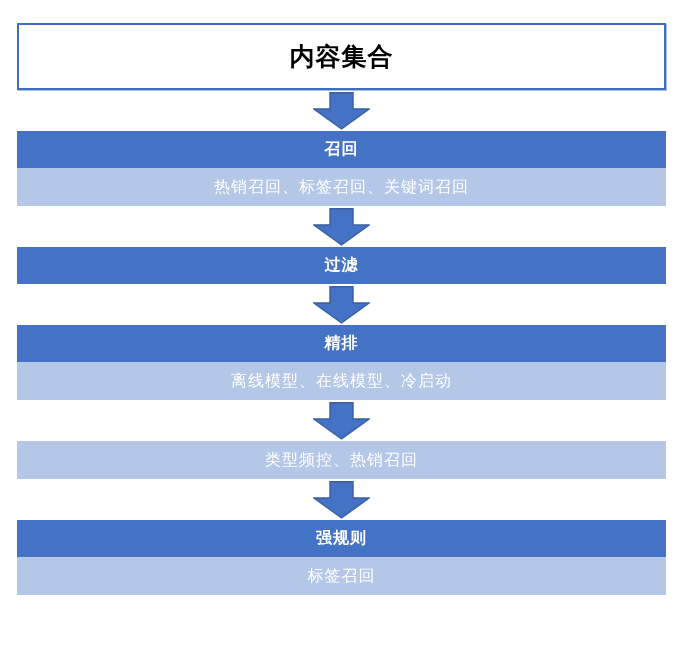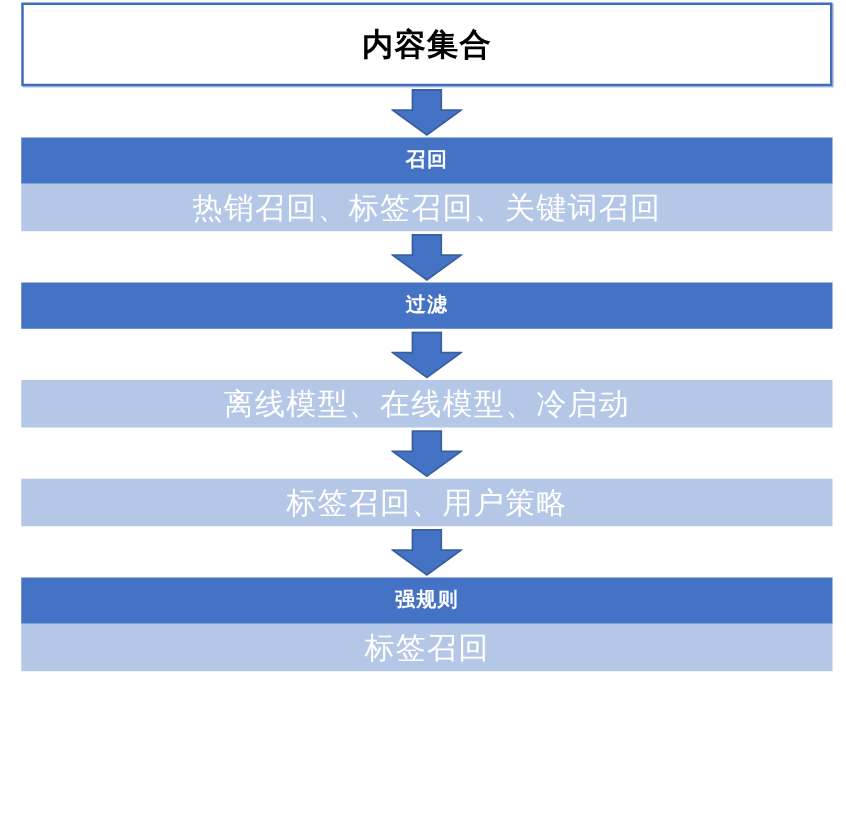--- a/index.html
+++ b/index.html
@@ -8,21 +8,21 @@
     background: #ffffff;
     width: 677px;
     height: 670px;
     overflow: hidden;
     font-family: "Liberation Sans", "DejaVu Sans", sans-serif;
   }
   .canvas {
     position: relative;
     width: 677px;
     height: 572px;
-    padding-top: 2px;
+    padding-top: 23px;
     box-sizing: border-box;
   }
   .stack {
     width: 649px;
     margin-left: 17px;
     display: flex;
     flex-direction: column;
     align-items: stretch;
   }
   .title-box {
@@ -65,21 +65,21 @@
   }
   .stage-detail {
     height: 38px;
     background: #b4c7e7;
     display: flex;
     align-items: center;
     justify-content: center;
   }
   .stage-detail span {
     color: #ffffff;
-    font-size: 24px;
+    font-size: 16px;
     font-weight: 400;
     letter-spacing: 1px;
   }
 </style>
 </head>
 <body>
 
 <div class="canvas">
   <div class="stack">
 
@@ -114,34 +114,37 @@
       </div>
     </div>
 
     <div class="arrow-row">
       <svg width="57" height="38" viewBox="0 0 57 38">
         <polygon points="17,0.8 40,0.8 40,17 56,17 28.5,37 1,17 17,17" fill="#4472c4" stroke="#3a5fa0" stroke-width="1.4"></polygon>
       </svg>
     </div>
 
     <div class="stage">
+      <div class="stage-header">
+        <span>精排</span>
+      </div>
       <div class="stage-detail">
         <span>离线模型、在线模型、冷启动</span>
       </div>
     </div>
 
     <div class="arrow-row">
       <svg width="57" height="38" viewBox="0 0 57 38">
         <polygon points="17,0.8 40,0.8 40,17 56,17 28.5,37 1,17 17,17" fill="#4472c4" stroke="#3a5fa0" stroke-width="1.4"></polygon>
       </svg>
     </div>
 
     <div class="stage">
       <div class="stage-detail">
-        <span>标签召回、用户策略</span>
+        <span>类型频控、热销召回</span>
       </div>
     </div>
 
     <div class="arrow-row">
       <svg width="57" height="38" viewBox="0 0 57 38">
         <polygon points="17,0.8 40,0.8 40,17 56,17 28.5,37 1,17 17,17" fill="#4472c4" stroke="#3a5fa0" stroke-width="1.4"></polygon>
       </svg>
     </div>
 
     <div class="stage">

